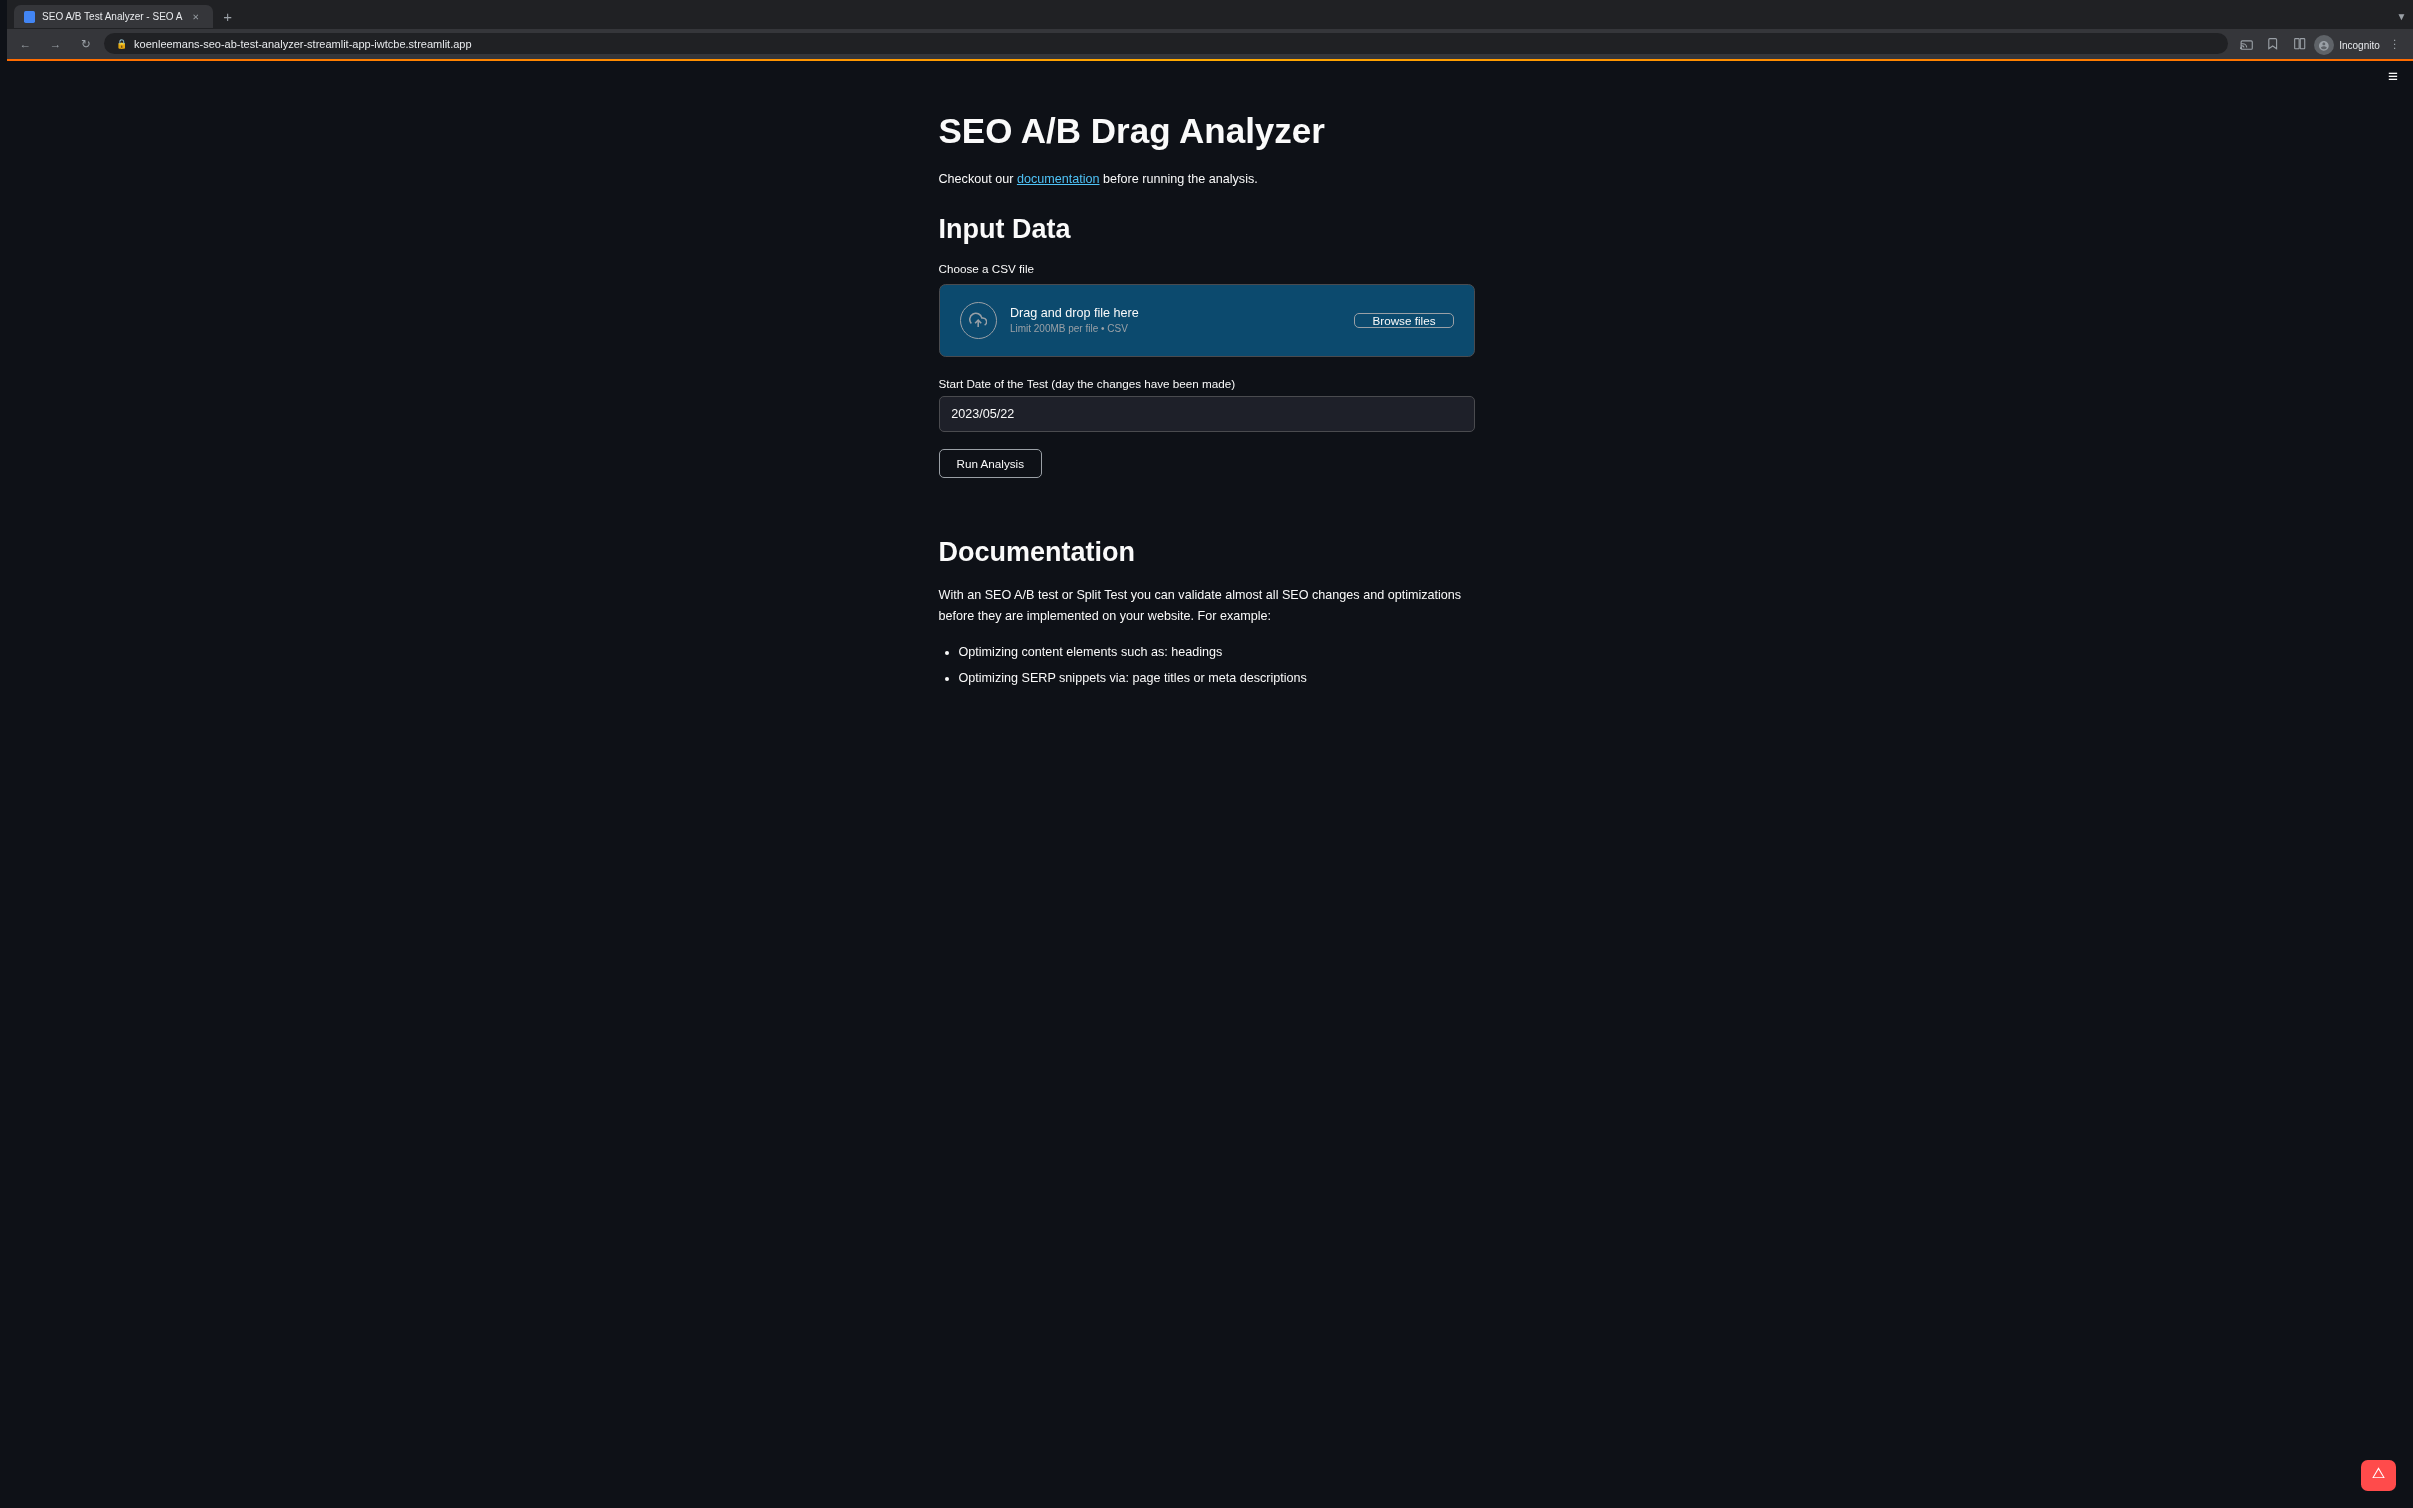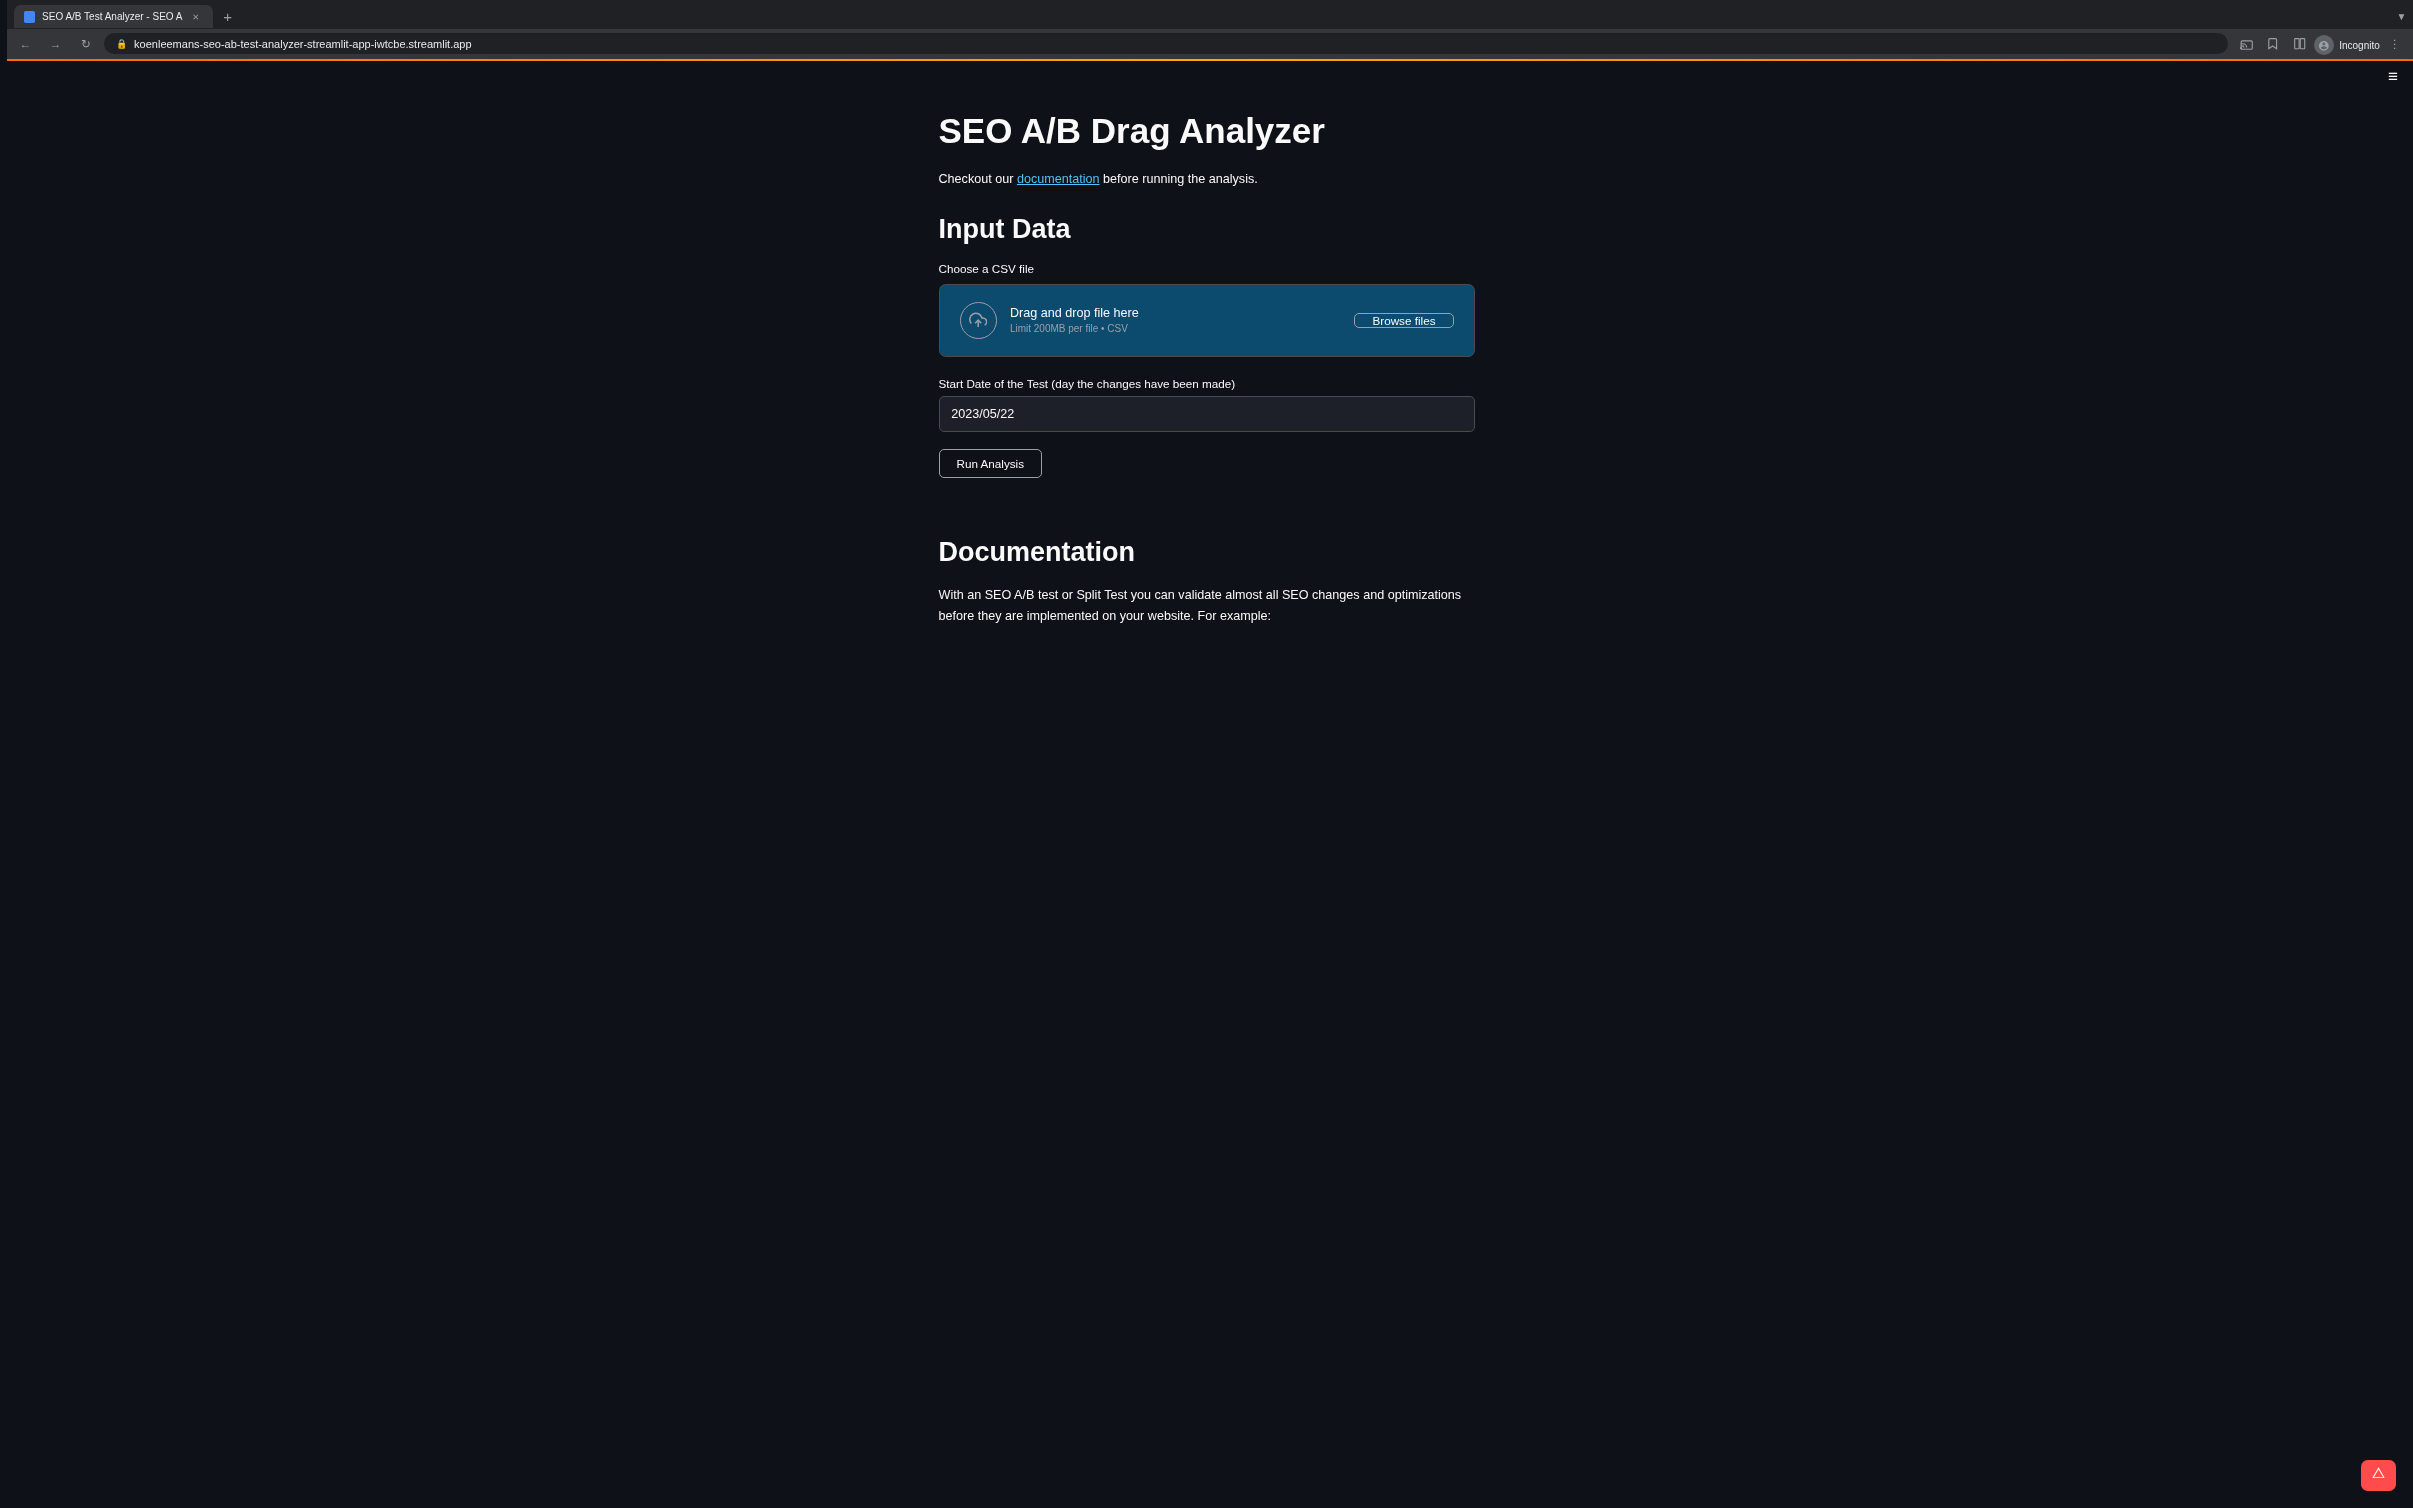--- a/index.html
+++ b/index.html
@@ -474,20 +474,24 @@
     
     <div class="date-label">Start Date of the Test (day the changes have been made)</div>
     <input type="text" class="date-input" value="2023/05/22" style="">
 
     
     <button class="run-btn">Run Analysis</button>
 
     
     <h2 class="section-title">Documentation</h2>
     <p class="doc-description">With an SEO A/B test or Split Test you can validate almost all SEO changes and optimizations before they are implemented on your website. For example:</p>
+    <ul class="bullet-list">
+      <li>Optimizing content elements such as: headings</li>
+      <li>Optimizing SERP snippets via: page titles or meta descriptions</li>
+    </ul>
 
   </div>
 </div>
 
 <div class="bottom-badge">
   <span class="badge-icon">
     <svg width="15" height="15" viewBox="0 0 24 24" fill="white">
       <path d="M12 2L2 19h20L12 2zm0 3.5L19.5 18h-15L12 5.5z"></path>
     </svg>
   </span>

